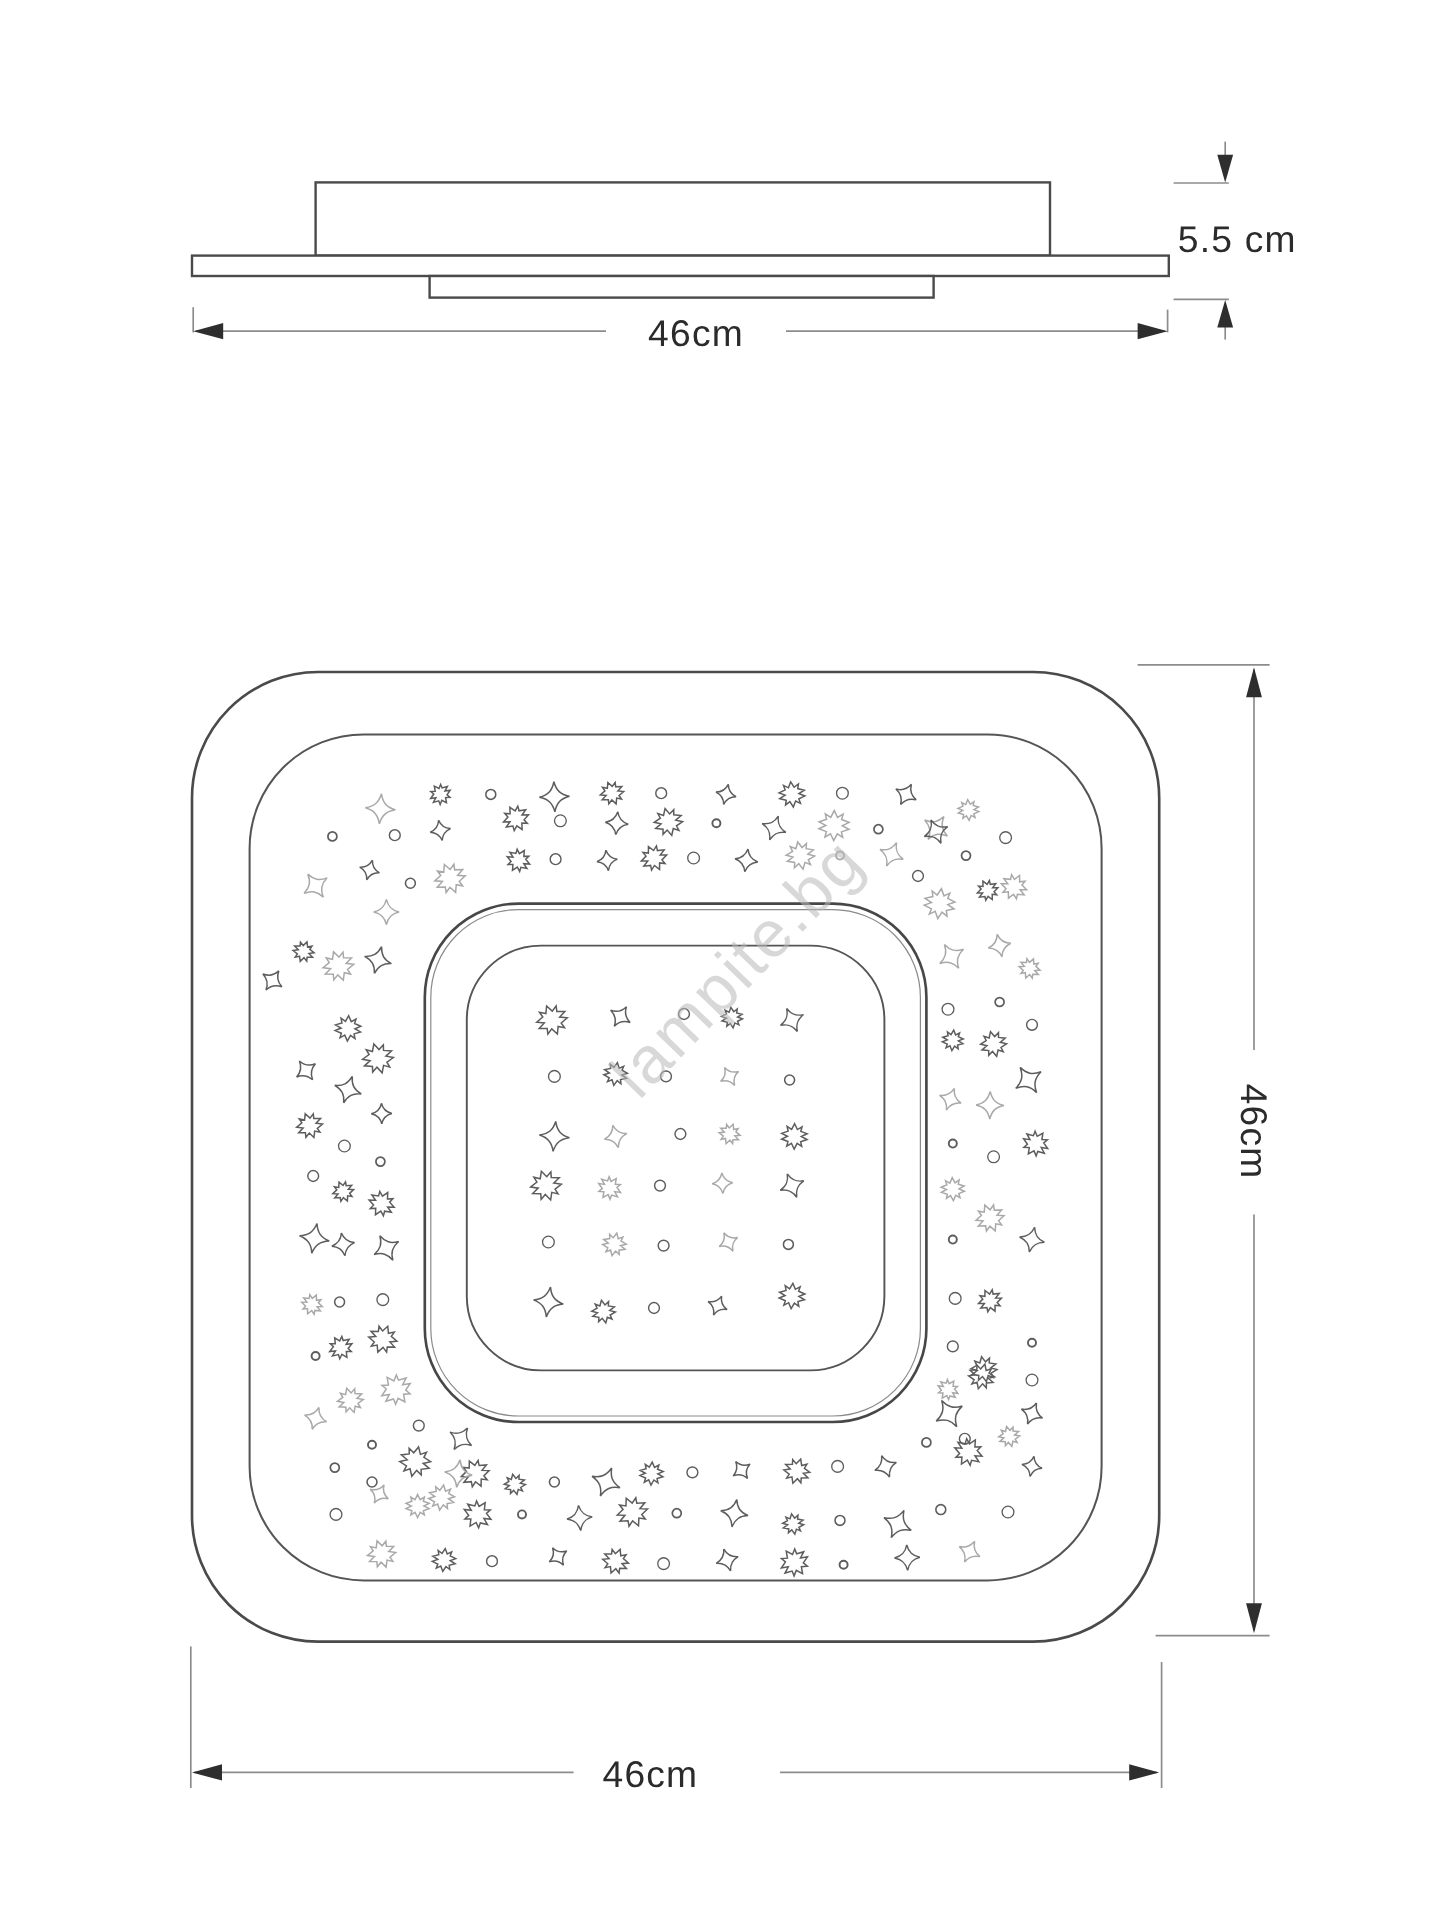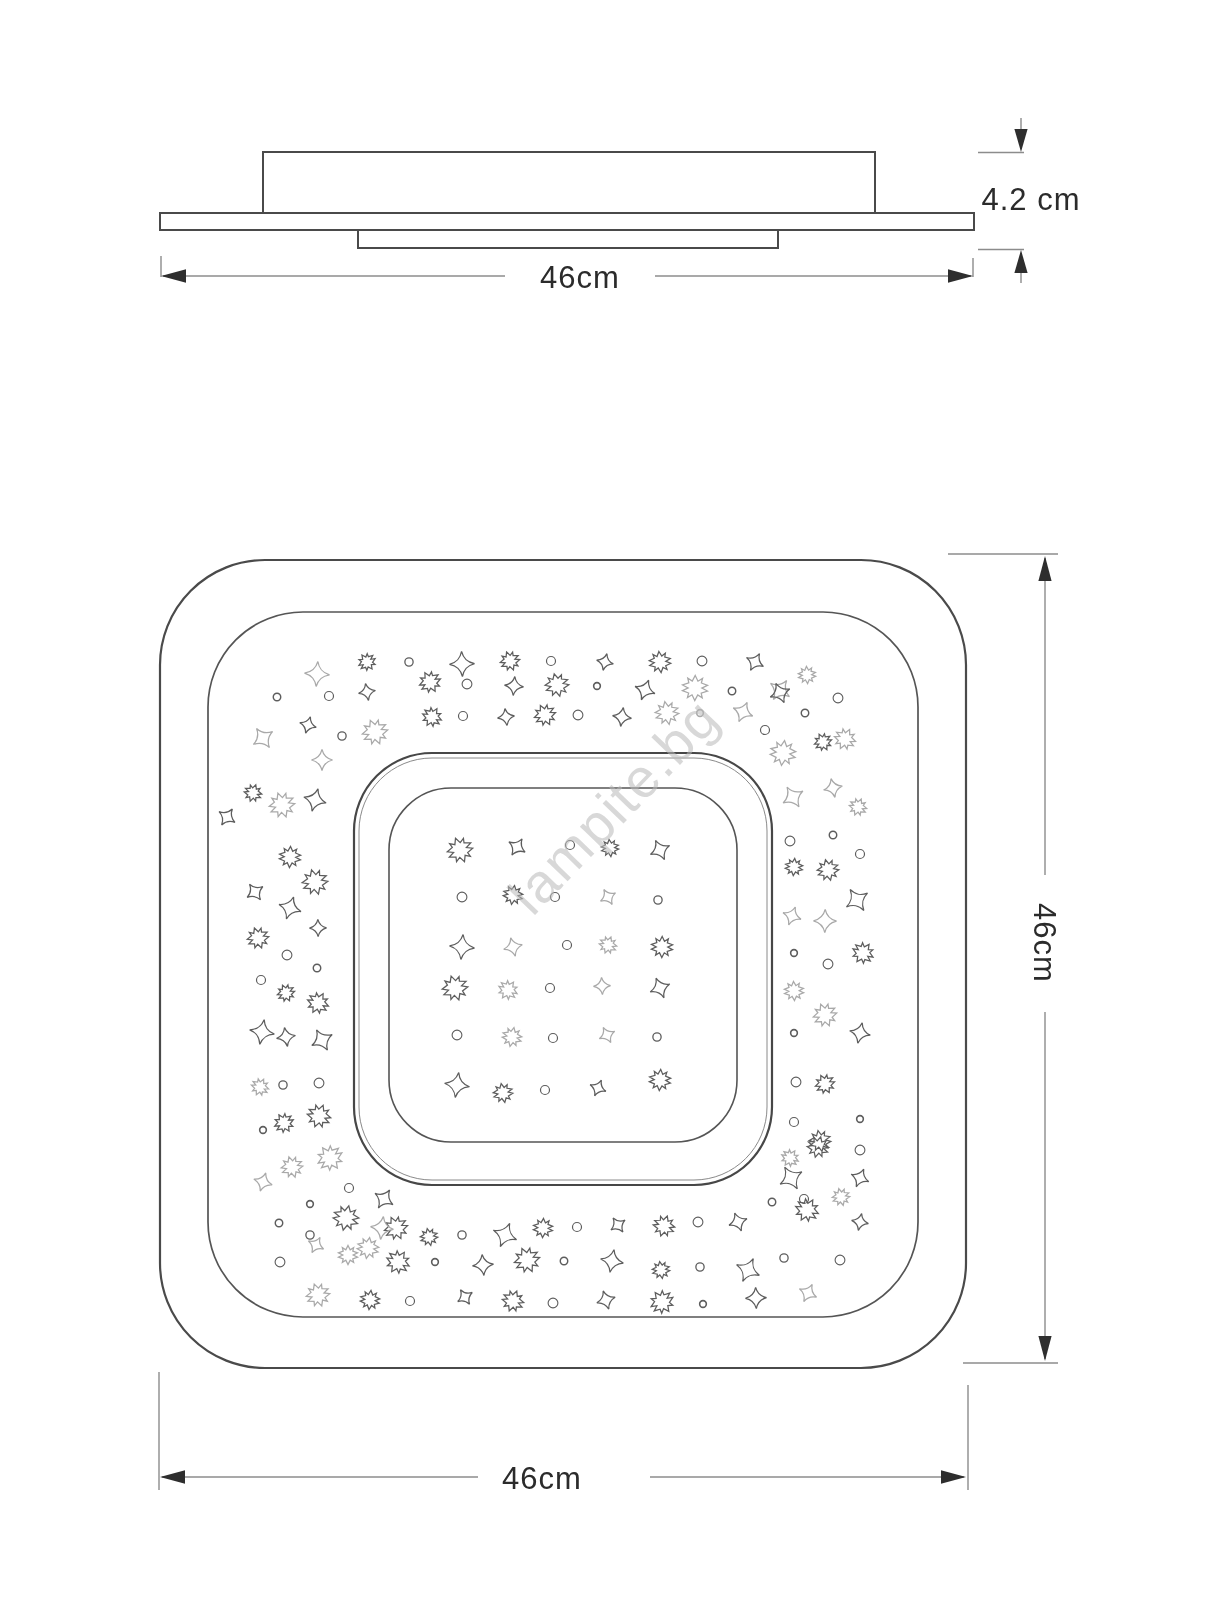--- a/index.html
+++ b/index.html
@@ -275,20 +275,20 @@
       <path d="M650,1477 H964"></path>
     </g>
     <g fill="#2e2e2e" stroke="none">
       <path d="M160,1477 L185,1470.2 L185,1483.8 Z"></path>
       <path d="M966,1477 L941,1470.2 L941,1483.8 Z"></path>
     </g>
   </svg>
 
   <div class="dim-label" style="left:580px;top:278px;">46cm</div>
 
-  <div class="dim-label" style="left:1031px;top:200px;">4.2 cm</div>
+  <div class="dim-label" style="left:1031px;top:200px;">5.5 cm</div>
 
   <div class="dim-label vertical" style="left:1044px;top:943px;">46cm</div>
 
   <div class="dim-label" style="left:542px;top:1479px;">46cm</div>
 
   <div class="watermark" style="left:614px;top:806px;">lampite.bg</div>
 </div>
 
 </body></html>

